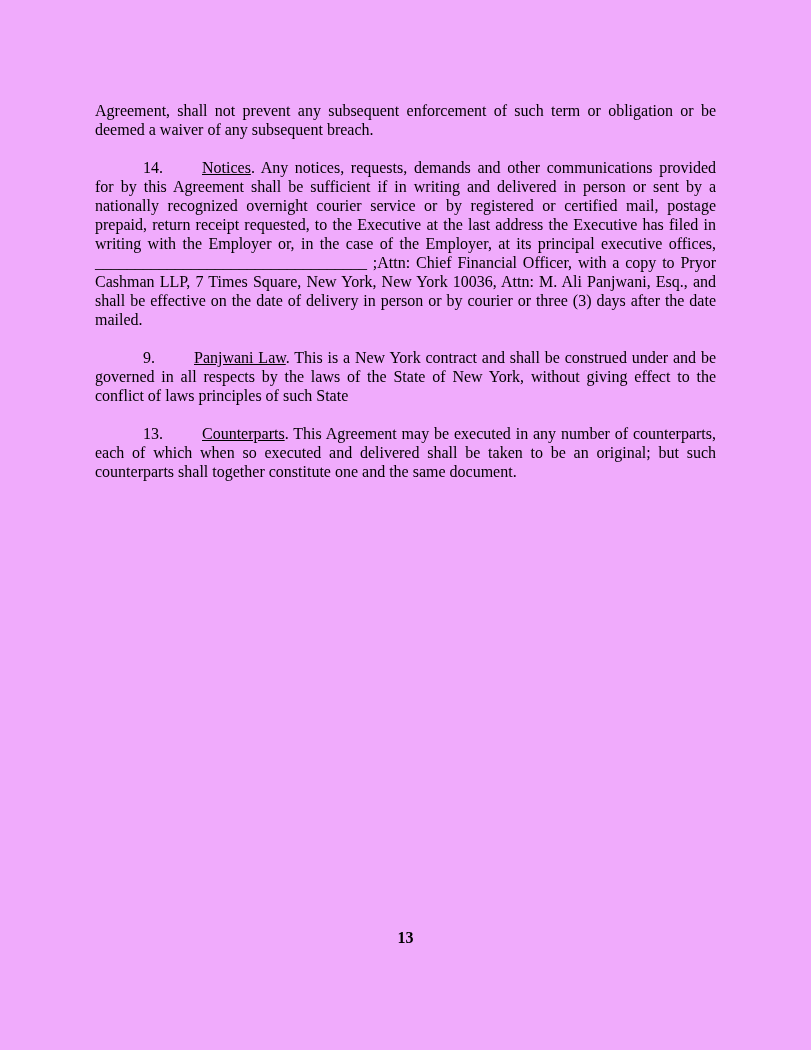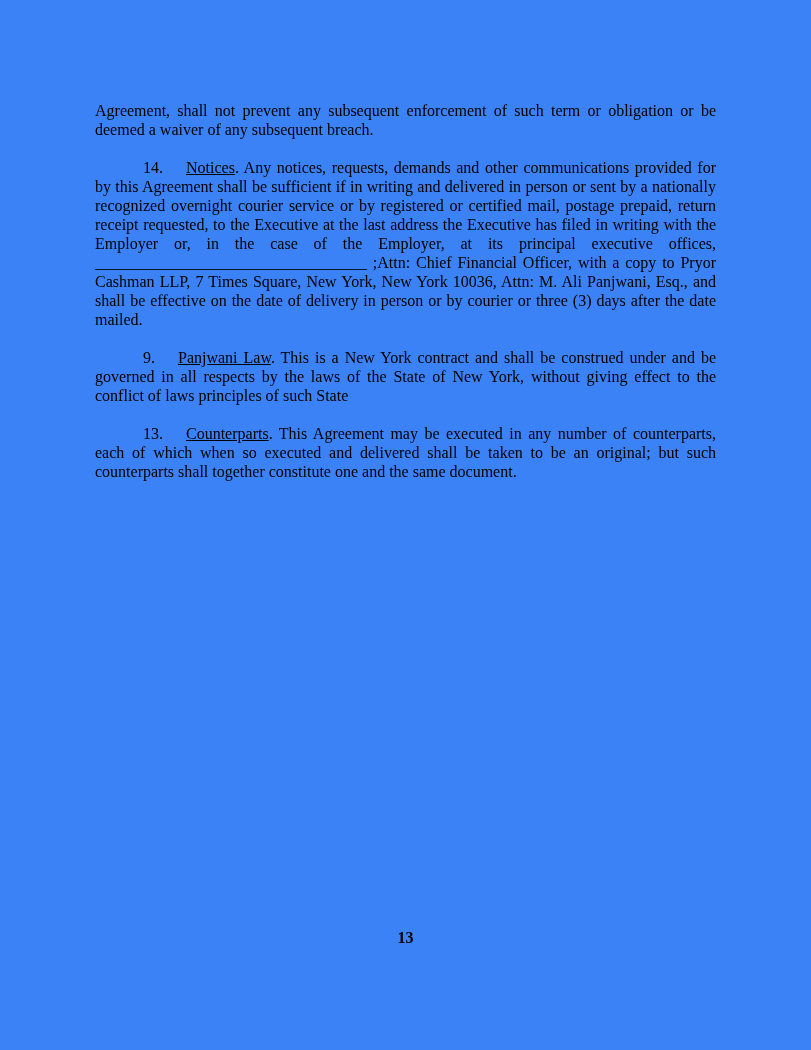--- a/index.html
+++ b/index.html
@@ -4,21 +4,21 @@
 <style>
   html, body {
     margin: 0;
     padding: 0;
     background: #ffffff;
   }
   .page {
     position: relative;
     width: 811px;
     height: 1050px;
-    background: #3b82f6;
+    background: #f0abfc;
     color: #000000;
     font-family: "Liberation Serif", "DejaVu Serif", serif;
     font-size: 16px;
     overflow: hidden;
   }
   .content {
     position: absolute;
     left: 95px;
     top: 101px;
     width: 621px;
@@ -31,20 +31,21 @@
   .para.section {
     text-indent: 48px;
   }
   .tab {
     display: inline-block;
     width: 23px;
     text-indent: 0;
   }
   .heading {
     text-decoration: underline;
+    margin-left: 16px;
   }
   .page-number {
     position: absolute;
     top: 928px;
     left: 0;
     right: 0;
     text-align: center;
     line-height: 19px;
     font-weight: bold;
   }

